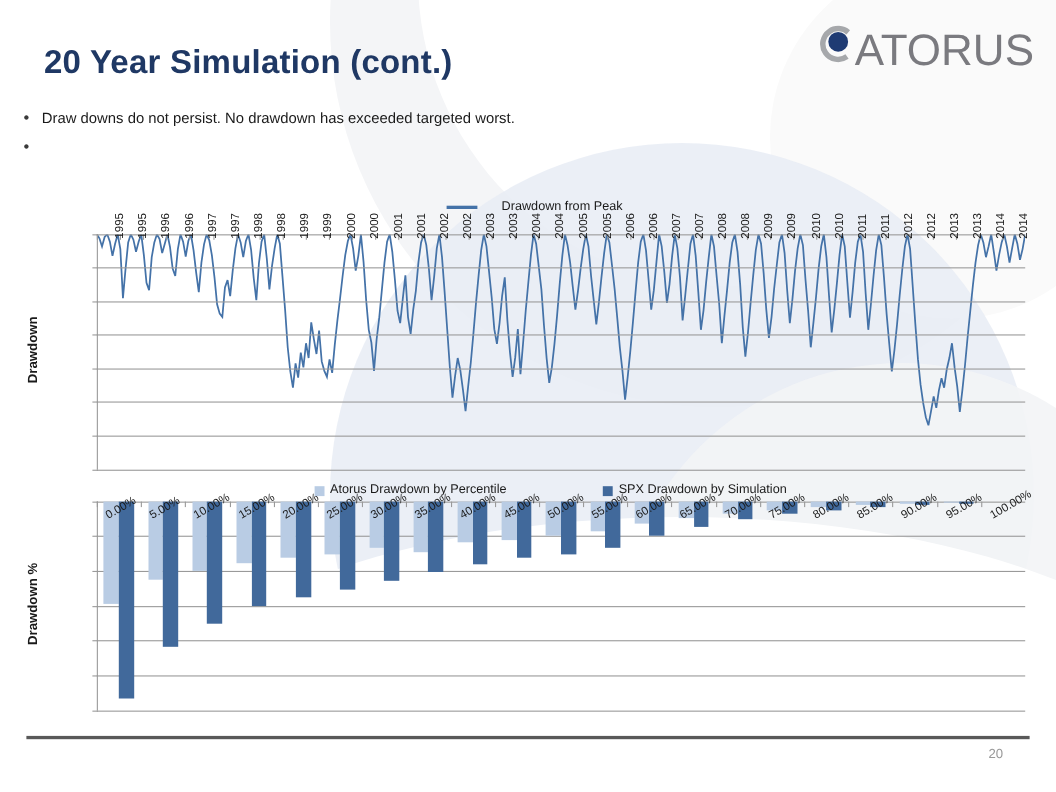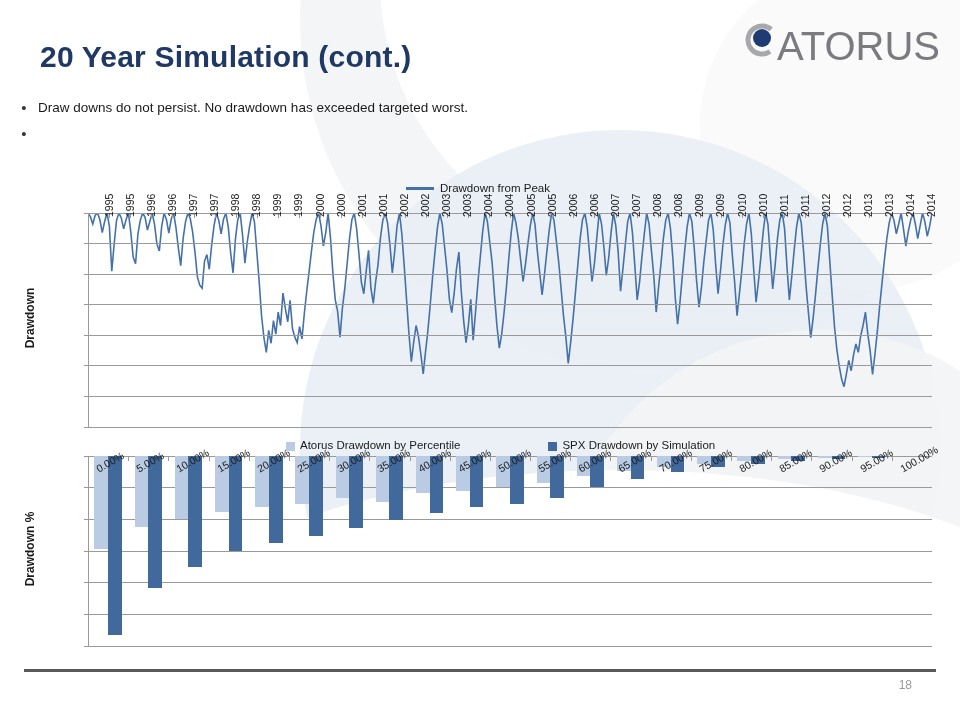--- a/index.html
+++ b/index.html
@@ -40,21 +40,21 @@
   .gridline{position:absolute;left:0;right:0;height:1px;background:#9a9a9a;}
   .axis-title{
     position:absolute;font-size:12px;font-weight:bold;color:#1a1a1a;
     transform:rotate(-90deg);transform-origin:50% 50%;white-space:nowrap;
   }
   .tick{position:absolute;width:1px;background:#9a9a9a;}
 
   
   #chart-top{left:0;top:182px;width:960px;height:260px;}
   #top-plot{left:88px;top:31px;width:844px;height:214px;}
-  #top-legend{position:absolute;left:406px;top:0px;display:flex;align-items:center;}
+  #top-legend{position:absolute;left:406px;top:0px;display:flex;align-items:center;gap:16px;}
   #top-legend .swatch{width:28px;height:3px;background:#4472a8;margin-right:6px;}
   #top-legend .ltxt{font-size:11.5px;color:#1a1a1a;}
   .xyear{
     position:absolute;font-size:10.5px;color:#1a1a1a;white-space:nowrap;
     transform:rotate(-90deg);transform-origin:0 0;
   }
 
   
   #chart-bot{left:0;top:440px;width:960px;height:220px;}
   #bot-plot{left:88px;top:16px;width:844px;height:190px;}
@@ -315,15 +315,15 @@
       <div class="xpct" style="left: 656.667px; top: 24px;">70.00%</div>
       <div class="xpct" style="left: 696.857px; top: 24px;">75.00%</div>
       <div class="xpct" style="left: 737.048px; top: 24px;">80.00%</div>
       <div class="xpct" style="left: 777.238px; top: 24px;">85.00%</div>
       <div class="xpct" style="left: 817.429px; top: 24px;">90.00%</div>
       <div class="xpct" style="left: 857.619px; top: 24px;">95.00%</div>
       <div class="xpct" style="left: 897.81px; top: 24px;">100.00%</div>
     </div>
 
   <div id="footer-rule"></div>
-  <div id="page-num">18</div>
+  <div id="page-num">20</div>
 
 </div>
 
 </body></html>

